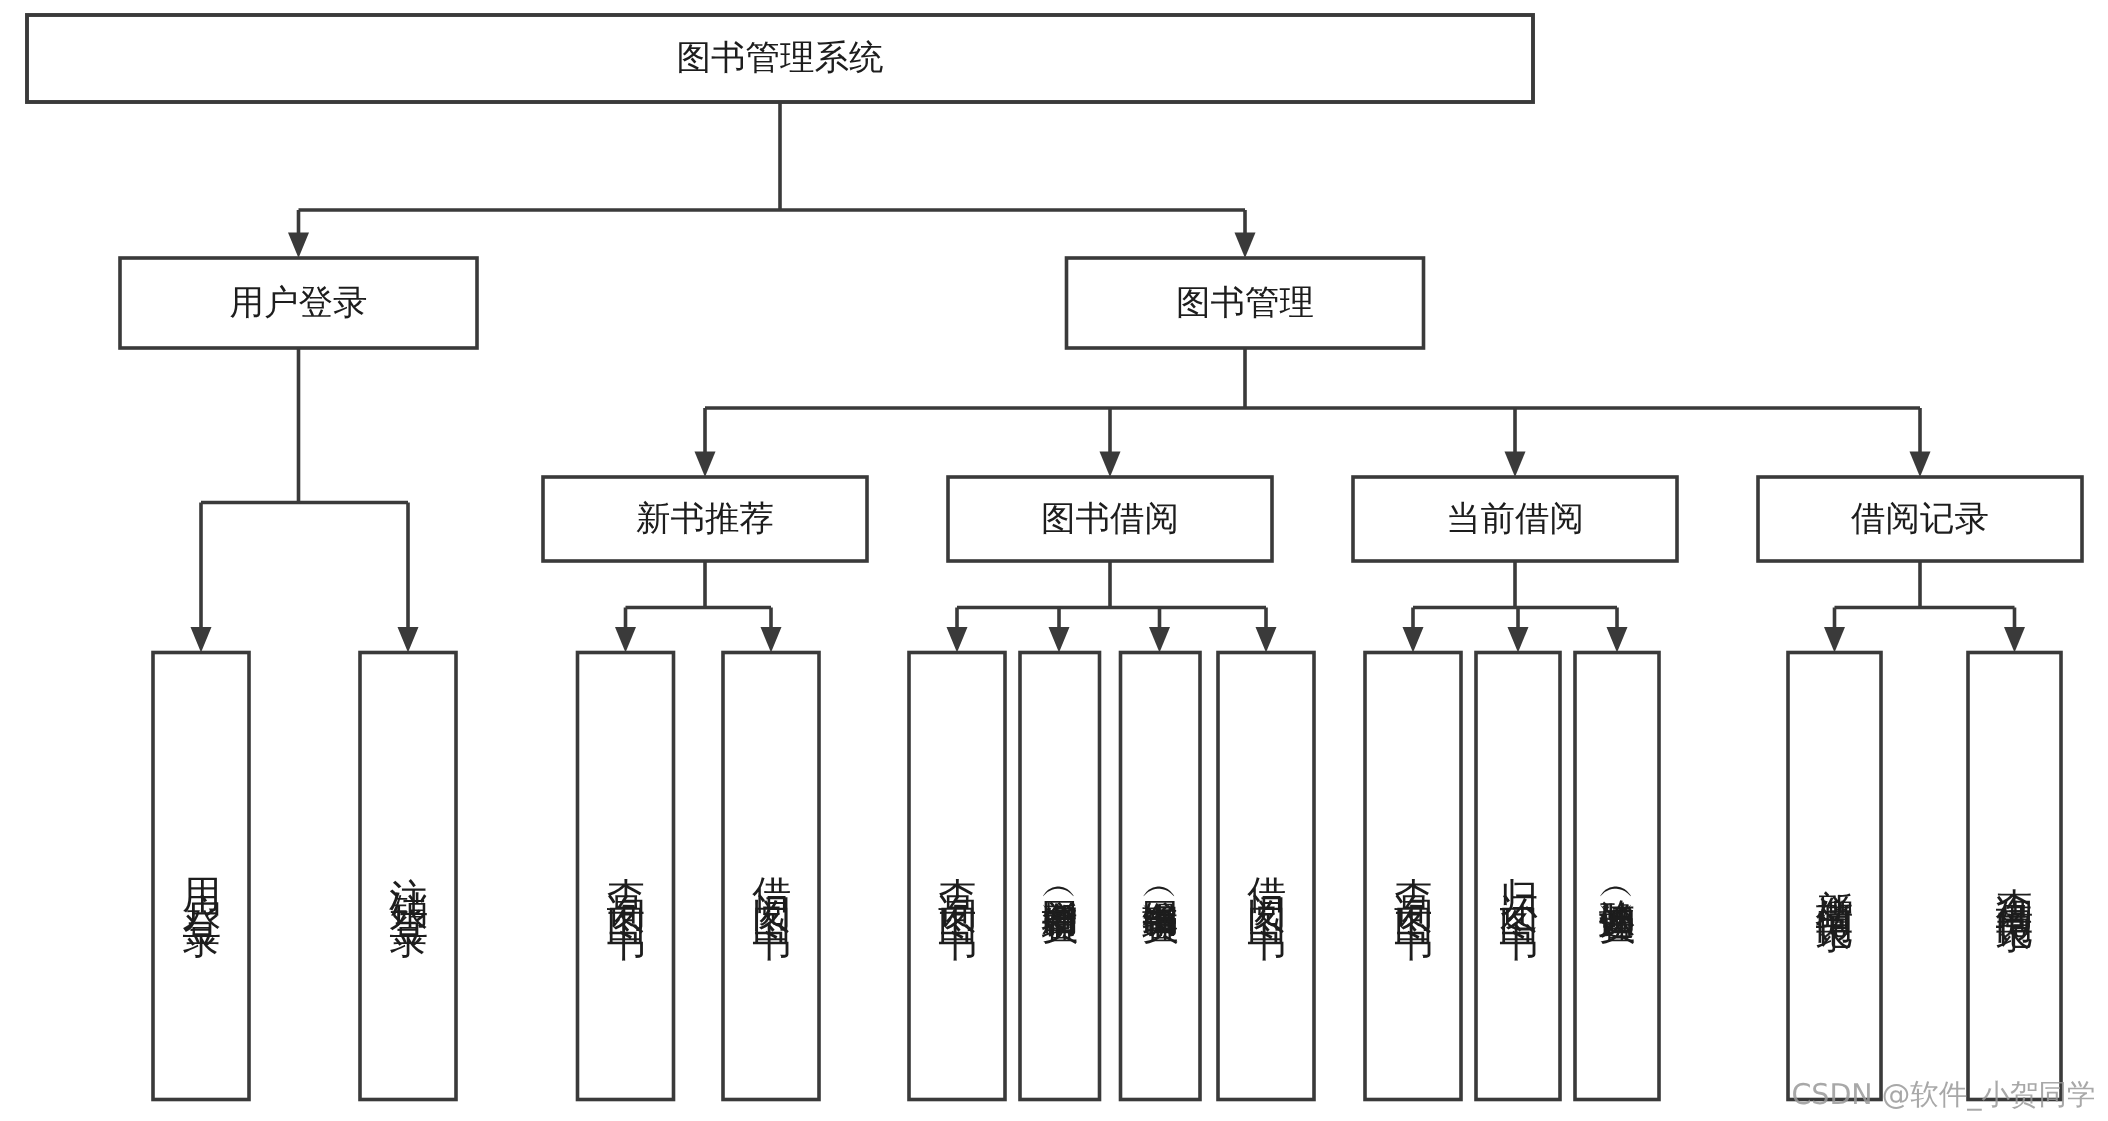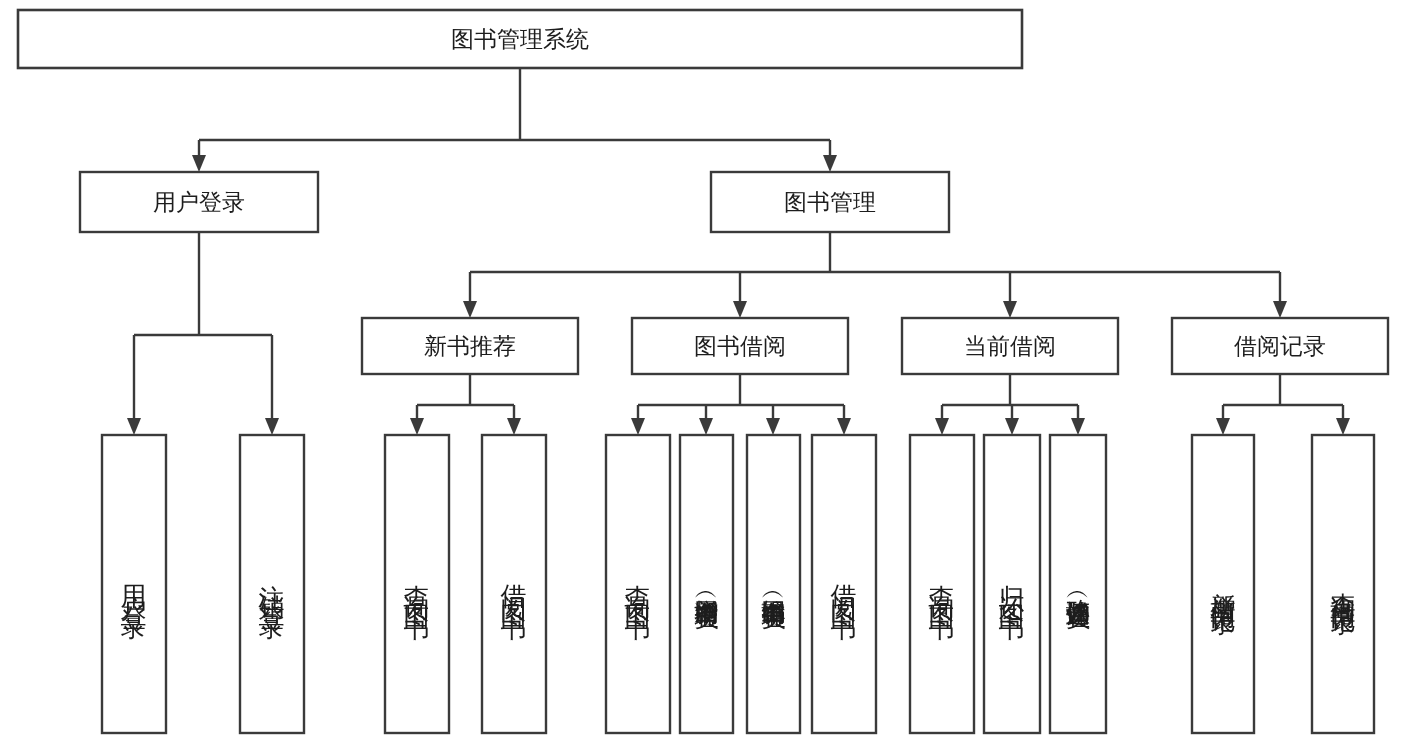--- a/index.html
+++ b/index.html
@@ -222,13 +222,14 @@
       <div class="leaf-label-wrap" style="left: 1050px; top: 435px; width: 56px; height: 298px;">
         <span class="leaf-label" style="font-size: 24px; letter-spacing: 1px;">确认归还（管理员）</span>
       </div>
       <div class="leaf-label-wrap" style="left: 1192px; top: 435px; width: 62px; height: 298px;">
         <span class="leaf-label" style="font-size: 25px; letter-spacing: 4px;">新增借阅记录</span>
       </div>
       <div class="leaf-label-wrap" style="left: 1312px; top: 435px; width: 62px; height: 298px;">
         <span class="leaf-label" style="font-size: 25px; letter-spacing: 4px;">查询借阅记录</span>
       </div>
     </div>
+  <div class="watermark">CSDN @软件_小贺同学</div>
 </div>
 
 </body></html>

